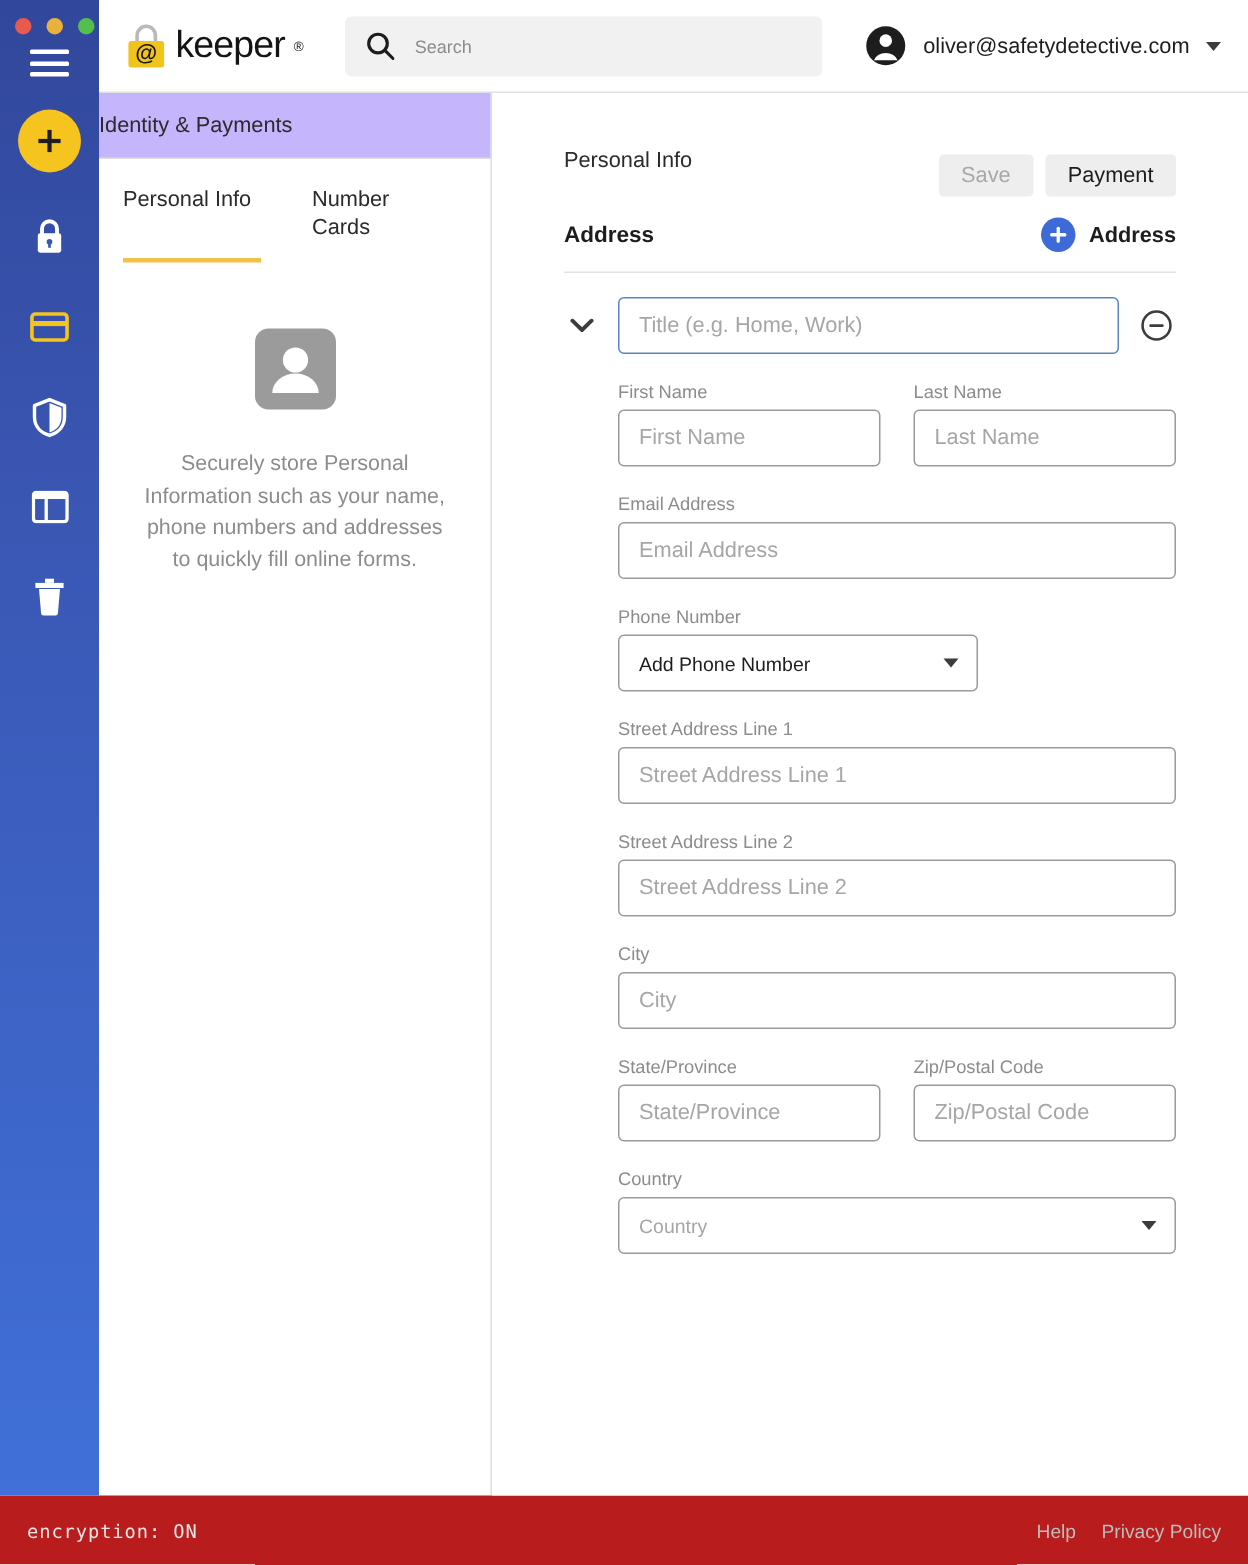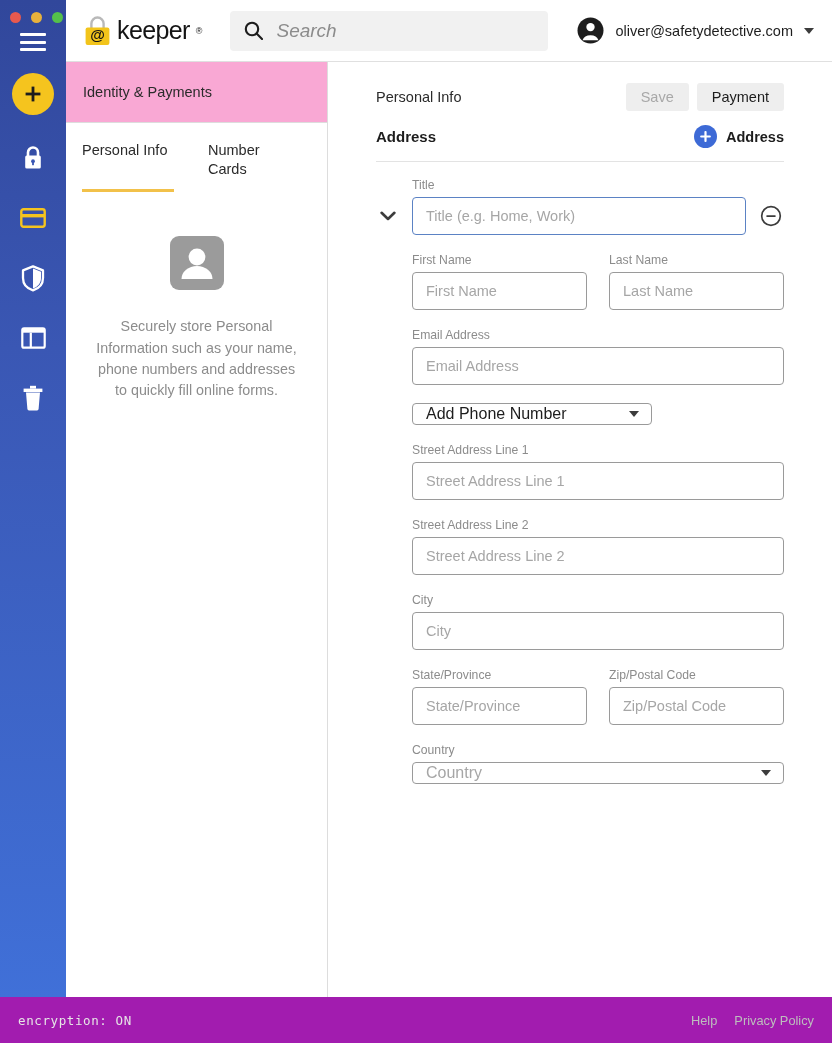--- a/index.html
+++ b/index.html
@@ -63,25 +63,24 @@
   
   .list-panel {
     width: 262px;
     flex: 0 0 262px;
     background: #ffffff;
     border-right: 1px solid #dddddd;
     display: flex;
     flex-direction: column;
   }
   .list-header {
-    height: 61px;
-    background: #f9a8d4;
+    height: 44px;
+    background: #c4b5fd;
     border-bottom: 1px solid #dddddd;
     display: flex; align-items: center;
-    padding-left: 17px;
     font-size: 14.5px;
     color: #2b2b2b;
   }
   .tabs { display: flex; padding: 18px 0 0 16px; gap: 34px; }
   .tab {
     font-size: 14.5px;
     color: #2b2b2b;
     line-height: 1.28;
     width: 92px;
     padding-bottom: 11px;
@@ -115,21 +114,21 @@
     background: #ffffff;
     padding: 0 48px 0 48px;
     overflow: hidden;
     position: relative;
   }
   .detail-titlerow {
     display: flex; align-items: center; justify-content: space-between;
     padding-top: 21px;
   }
   .detail-title { font-size: 14.5px; color: #2b2b2b; }
-  .btn-group { display: flex; gap: 8px; }
+  .btn-group { display: flex; gap: 8px; margin-top: 20px; }
   .btn {
     background: #eeeeee;
     border: none;
     border-radius: 3px;
     font-family: "Liberation Sans", sans-serif;
     font-size: 14.5px;
     padding: 6px 15px;
     color: #1d1d1d;
   }
   .btn.disabled { color: #a8a8a8; background: #eeeeee; }
@@ -188,26 +187,26 @@
     flex: 0 0 26px;
   }
 
   .indent { margin-left: 36px; }
   .fieldset { margin-top: 18px; }
   .two-col { display: flex; gap: 22px; }
   .two-col > .col { flex: 1 1 0; min-width: 0; }
 
   .select-wrap { position: relative; display: inline-block; width: 100%; }
   .select-box {
-    height: 22px;
+    height: 38px;
     border: 1px solid #9a9a9a;
     border-radius: 4px;
     display: flex; align-items: center;
     padding: 0 13px;
-    font-size: 16px;
+    font-size: 13px;
     color: #1d1d1d;
     background: #ffffff;
   }
   .select-box.placeholder-style { color: #a6a6a6; }
   .select-caret {
     position: absolute; right: 13px; top: 50%;
     transform: translateY(-50%);
     width: 0; height: 0;
     border-left: 5.5px solid transparent;
     border-right: 5.5px solid transparent;
@@ -234,38 +233,38 @@
 
   .search {
     margin-left: 28px;
     width: 318px; height: 40px;
     background: #f1f1f1;
     border-radius: 4px;
     display: flex; align-items: center;
     padding: 0 14px;
     gap: 13px;
   }
-  .search-text { font-size: 19px; color: #8c8c8c; font-style: italic; }
+  .search-text { font-size: 12px; color: #8c8c8c; }
 
   .account {
     margin-left: auto; margin-right: 18px;
     display: flex; align-items: center; gap: 11px;
   }
   .account-email { font-size: 14.5px; color: #1d1d1d; text-align: center; }
   .account-caret {
     width: 0; height: 0;
     border-left: 5.5px solid transparent;
     border-right: 5.5px solid transparent;
     border-top: 6.5px solid #3c3c3c;
   }
 
   
   .statusbar {
     flex: 0 0 46px;
-    background: #a21caf;
+    background: #b91c1c;
     display: flex; align-items: center;
     padding: 0 18px;
   }
   .enc {
     font-family: "DejaVu Sans Mono", monospace;
     font-size: 12.5px;
     color: #e6e6e6;
     letter-spacing: 0.6px;
   }
   .status-links { margin-left: auto; display: flex; gap: 17px; }
@@ -387,21 +386,20 @@
                 <rect x="1.1" y="5.4" width="10.8" height="2.2" fill="#ffffff" rx="1"></rect>
               </svg>
             </div>
             <div class="add-label">Address</div>
           </div>
         </div>
 
         <div class="form">
 
           <div>
-            <div class="field-label indent">Title</div>
             <div class="title-row">
               <div class="chevron-col">
                 <svg width="16" height="10" viewBox="0 0 16 10">
                   <path d="M1.6 1.8 L8 8 L14.4 1.8" fill="none" stroke="#3c3c3c" stroke-width="2.6" stroke-linecap="round" stroke-linejoin="round"></path>
                 </svg>
               </div>
               <div class="title-field">
                 <input class="input focused" type="text" autofocus="" placeholder="Title (e.g. Home, Work)" style="">
               </div>
               <div class="minus-col">
@@ -423,20 +421,21 @@
               <input class="input" type="text" placeholder="Last Name" style="">
             </div>
           </div>
 
           <div class="fieldset indent">
             <div class="field-label">Email Address</div>
             <input class="input" type="text" placeholder="Email Address" style="">
           </div>
 
           <div class="fieldset indent">
+            <div class="field-label">Phone Number</div>
             <div class="select-wrap phone-select">
               <div class="select-box">Add Phone Number</div>
               <div class="select-caret"></div>
             </div>
           </div>
 
           <div class="fieldset indent">
             <div class="field-label">Street Address Line 1</div>
             <input class="input" type="text" placeholder="Street Address Line 1" style="">
           </div>

